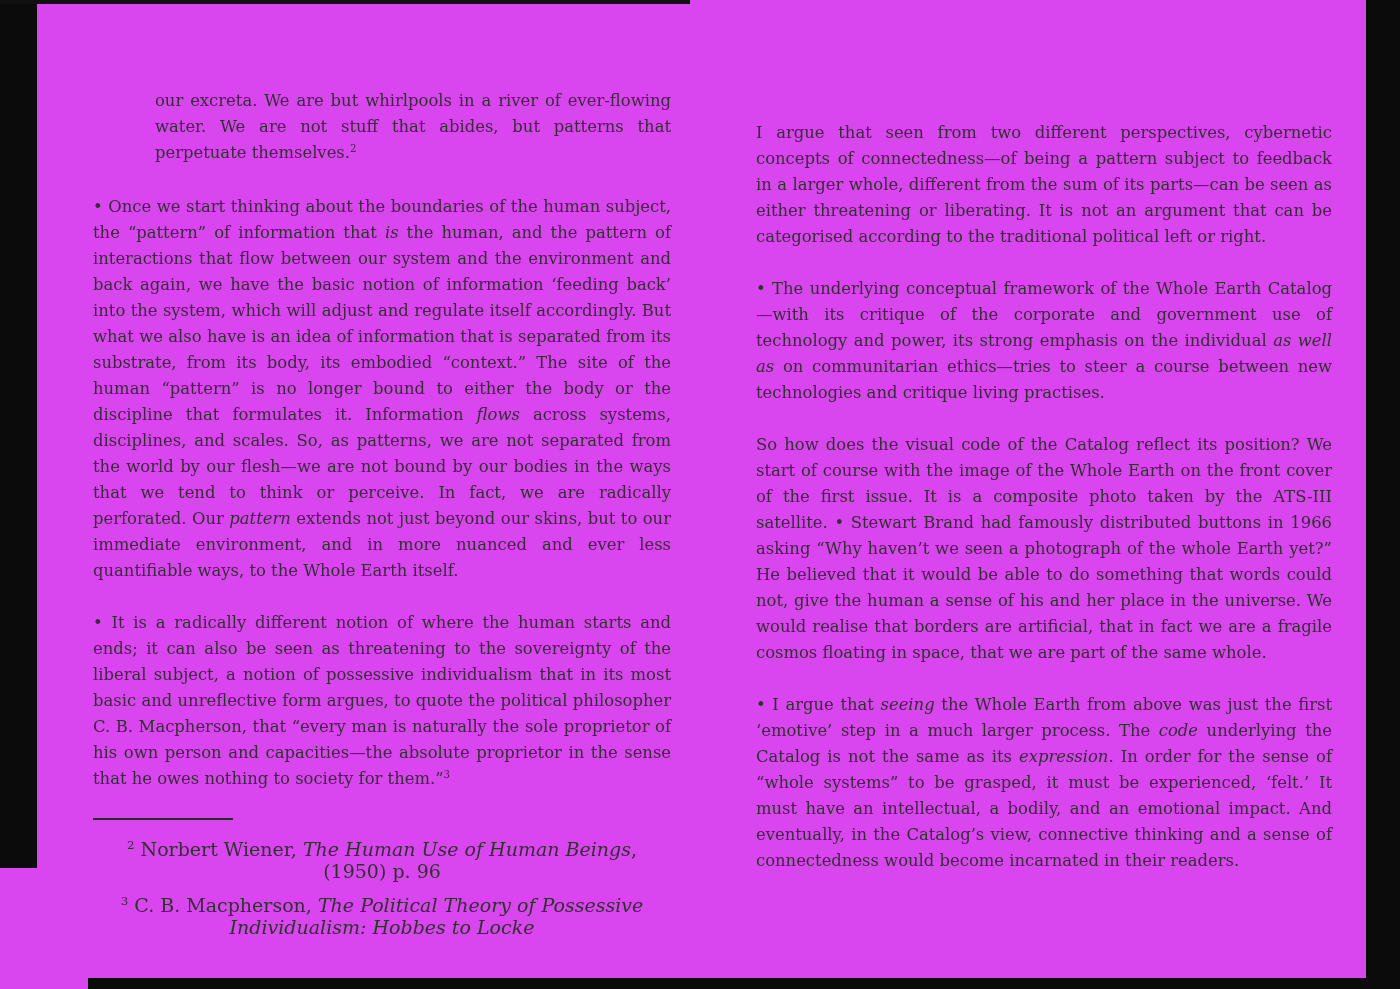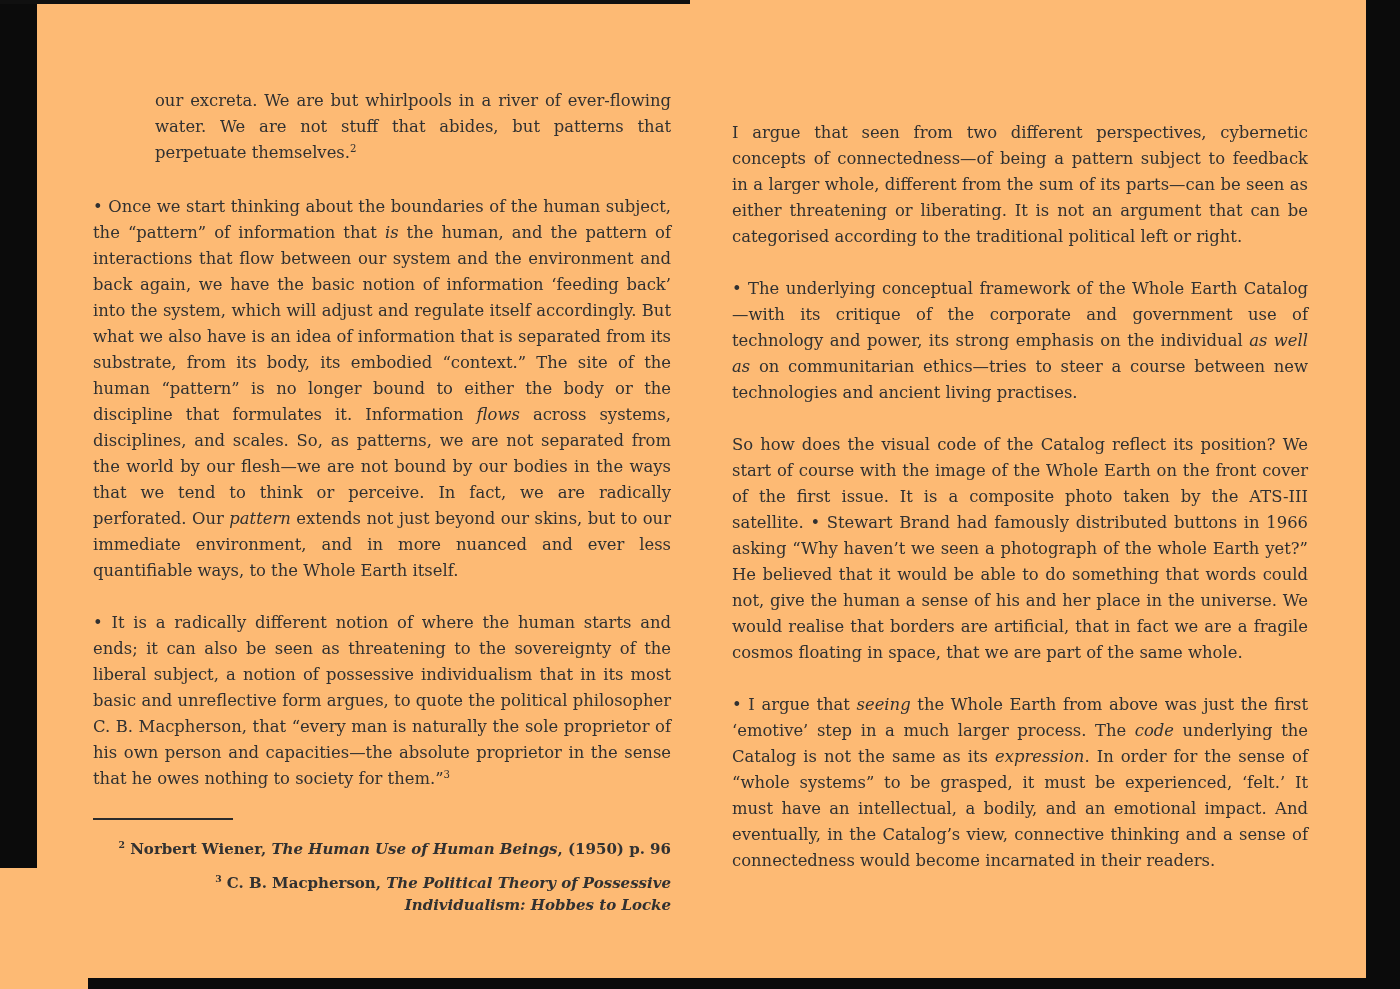--- a/index.html
+++ b/index.html
@@ -5,21 +5,21 @@
   html, body { margin: 0; padding: 0; }
   body {
     width: 1400px; height: 989px;
     background: #ffffff;
     position: relative;
     overflow: hidden;
     font-family: "DejaVu Serif", "Liberation Serif", serif;
   }
   .page {
     position: absolute; inset: 0;
-    background: #fdba74;
+    background: #d946ef;
     color: #2e2e2e;
   }
   
   .edge { position: absolute; background: #0b0b0b; }
   .edge-left  { left: 0; top: 0; width: 37px; height: 868px; }
   .edge-right { right: 0; top: 0; width: 34px; height: 989px; }
   .edge-top   { left: 0; top: 0; width: 690px; height: 4px; background: #101010; }
   .edge-bottom {
     left: 88px; right: 0; bottom: 0; height: 11px;
     background-image:
@@ -27,46 +27,45 @@
       repeating-linear-gradient(90deg, rgba(0,0,0,0) 0px, rgba(0,0,0,0) 60px, #0b0b0b 60px, #0b0b0b 230px, rgba(0,0,0,0) 230px, rgba(0,0,0,0) 250px);
   }
   .col {
     position: absolute; top: 0;
     font-size: 16.4px;
     line-height: 26px;
     text-align: justify;
     color: #313131;
   }
   .col-left  { left: 93px;  width: 578px; }
-  .col-right { left: 732px; width: 576px; }
+  .col-right { left: 756px; width: 576px; }
   .col p { margin: 0 0 26px 0; }
   blockquote {
     margin: 88px 0 28px 62px;
     padding: 0;
     text-align: justify;
   }
   .col-right .lead { margin-top: 120px; }
   .it { font-style: italic; }
   .bd { font-weight: normal; }
   sup {
     font-size: 0.62em;
     line-height: 0;
     vertical-align: super;
   }
   .fnrule {
     width: 140px;
     border-top: 2px solid #2b2b2b;
     margin: 26px 0 18px 0;
   }
   .fn {
-    font-size: 15px;
+    font-size: 19px;
     line-height: 22px;
-    text-align: right;
+    text-align: center;
     margin: 0 0 12px 0 !important;
-    font-weight: bold;
   }
 </style>
 </head>
 <body>
 
 <div class="page">
 
   <div class="edge edge-left"></div>
   <div class="edge edge-right"></div>
   <div class="edge edge-top"></div>
@@ -76,18 +75,18 @@
     <blockquote><span>our excreta. We are but whirlpools in a river of ever-flowing water. We are not stuff that abides, but patterns that perpetuate themselves.</span><sup>2</sup></blockquote>
     <p><span>• Once we start thinking about the boundaries of the human subject, the “pattern” of information that </span><span class="it">is</span><span> the human, and the pattern of interactions that flow between our system and the environment and back again, we have the basic notion of information ‘feeding back’ into the system, which will adjust and regulate itself accordingly. But what we also have is an idea of information that is separated from its substrate, from its body, its embodied “context.”  The site of the human “pattern” is no longer bound to either the body or the discipline that formulates it. Information </span><span class="it">flows</span><span> across systems, disciplines, and scales. So, as patterns, we are not separated from the world by our flesh—we are not bound by our bodies in the ways that we tend to think or perceive. In fact, we are radically perforated. Our </span><span class="it">pattern</span><span> extends not just beyond our skins, but to our immediate environment, and in more nuanced and ever less quantifiable ways, to the Whole Earth itself.</span></p>
     <p><span>• It is a radically different notion of where the human starts and ends; it can also be seen as threatening to the sovereignty of the liberal subject, a notion of possessive individualism that in its most basic and unreflective form argues, to quote the political philosopher C. B. Macpherson, that “every man is naturally the sole proprietor of his own person and capacities—the </span><span class="bd">absolute proprietor</span><span> in the sense that he owes nothing to society for them.”</span><sup>3</sup></p>
     <div class="fnrule"></div>
     <p class="fn"><sup>2</sup><span> Norbert Wiener, </span><span class="it">The Human Use of Human Beings</span><span>, (1950) p. 96</span></p>
     <p class="fn"><sup>3</sup><span> C. B. Macpherson, </span><span class="it">The Political Theory of Possessive Individualism: Hobbes to Locke</span></p>
   </section>
 
   <section class="col col-right">
     <p class="lead"><span>I argue that seen from two different perspectives, cybernetic concepts of connectedness—of being a pattern subject to feedback in a larger whole, different from the sum of its parts—can be seen as either threatening or liberating. It is not an argument that can be categorised according to the traditional political left or right.</span></p>
-    <p><span>• The underlying conceptual framework of the Whole Earth Catalog—with its critique of the corporate and government use of technology and power, its strong emphasis on the individual </span><span class="it">as well as</span><span> on communitarian ethics—tries to steer a course between new technologies and ancient living practises.</span></p>
+    <p><span>• The underlying conceptual framework of the Whole Earth Catalog—with its critique of the corporate and government use of technology and power, its strong emphasis on the individual </span><span class="it">as well as</span><span> on communitarian ethics—tries to steer a course between new technologies and critique living practises.</span></p>
     <p><span>So how does the visual code of the Catalog reflect its position? We start of course with the image of the Whole Earth on the front cover of the first issue. It is a composite photo taken by the ATS-III satellite. • Stewart Brand had famously distributed buttons in 1966 asking “Why haven’t we seen a photograph of the whole Earth yet?” He believed that it would be able to do something that words could not, give the human a sense of his and her place in the universe. We would realise that borders are artificial, that in fact we are a fragile cosmos floating in space, that we are part of the same whole.</span></p>
     <p><span>• I argue that </span><span class="it">seeing</span><span> the Whole Earth from above was just the first ‘emotive’ step in a much larger process. The </span><span class="it">code</span><span> underlying the Catalog is not the same as its </span><span class="it">expression</span><span>. In order for the sense of “whole systems” to be grasped, it must be experienced, ‘felt.’ It must have an intellectual, a bodily, and an emotional impact. And eventually, in the Catalog’s view, connective thinking and a sense of connectedness would become incarnated in their readers.</span></p>
   </section>
 
 </div>
 
 </body></html>

